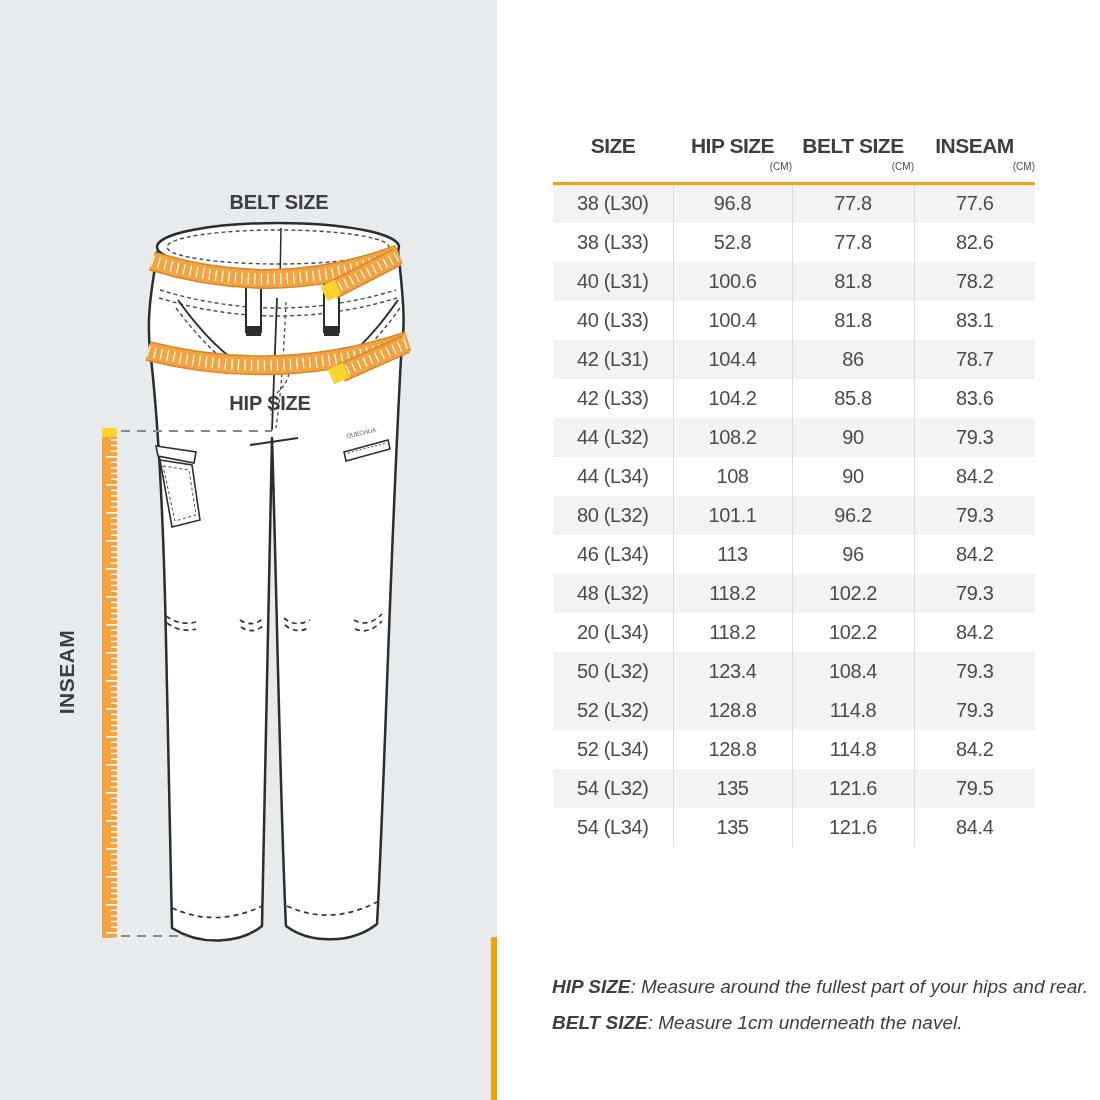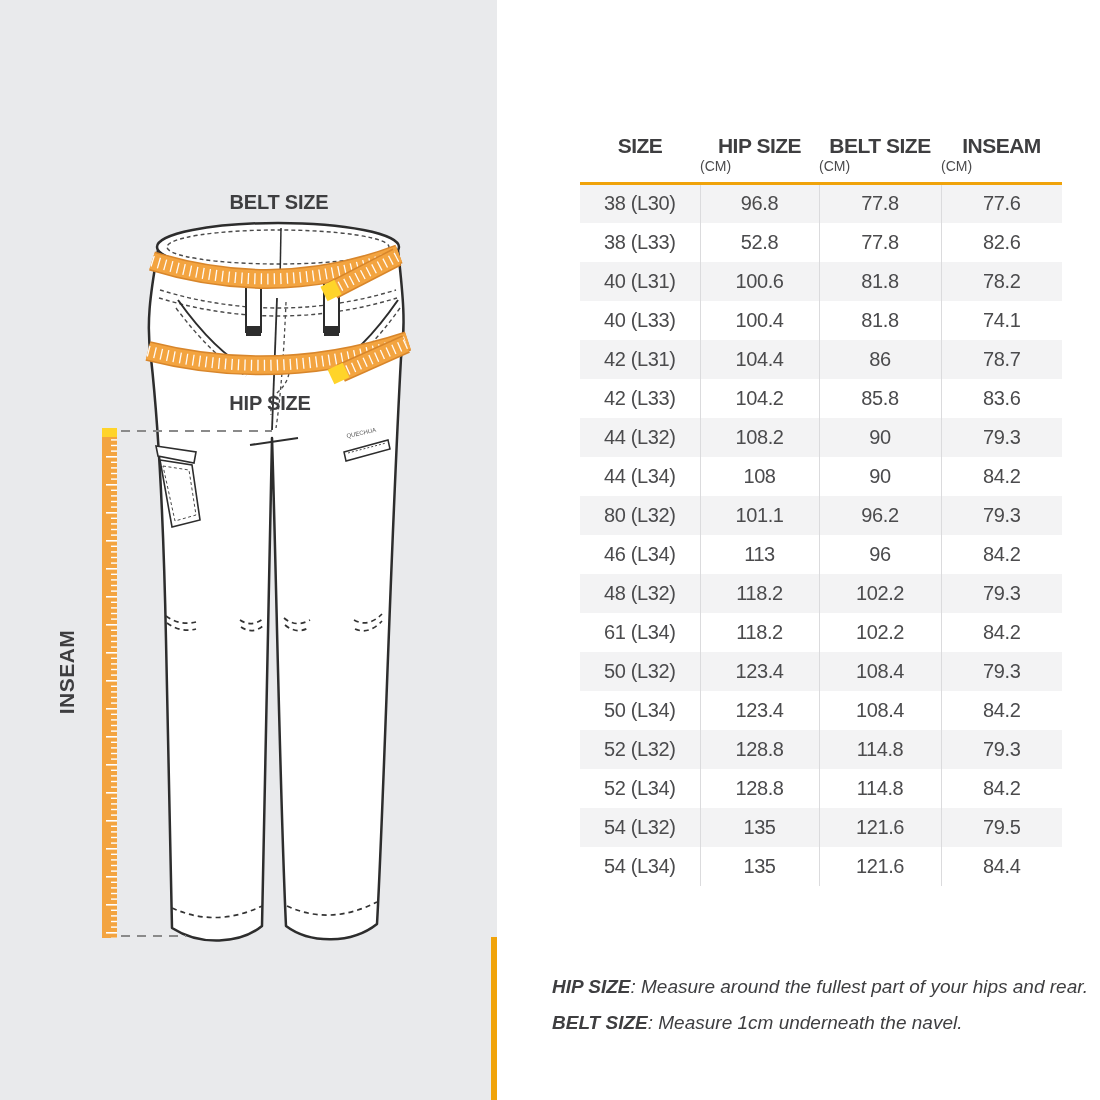--- a/index.html
+++ b/index.html
@@ -25,32 +25,32 @@
   .diagram-label{position:absolute;font-weight:bold;font-size:20px;
     letter-spacing:-0.2px;color:var(--text-dark);text-align:center;}
   .belt-label{left:179px;top:191px;width:200px;}
   .hip-label{left:170px;top:392px;width:200px;}
   .inseam-label{left:-53px;top:660px;width:240px;font-size:21px;
     letter-spacing:0.5px;transform:rotate(-90deg);}
   .accent-bar{position:absolute;left:491px;top:937px;width:6px;height:163px;
     background:var(--accent-orange);}
 
   
-  .size-table{position:absolute;left:580px;top:121px;border-collapse:collapse;
+  .size-table{position:absolute;left:553px;top:121px;border-collapse:collapse;
     table-layout:fixed;width:482px;}
   .size-table col.c0{width:120px;}
   .size-table col.c1{width:119px;}
   .size-table col.c2{width:122px;}
   .size-table col.c3{width:121px;}
   .size-table thead th{vertical-align:top;padding:13px 0 7px 0;
     border-bottom:3px solid var(--accent-orange);}
   .h-label{font-size:21px;font-weight:bold;color:var(--text-dark);
     letter-spacing:-0.5px;line-height:24px;text-align:center;}
-  .h-unit{font-size:14px;font-weight:normal;color:var(--text-body);
-    line-height:17px;text-align:left;min-height:17px;}
+  .h-unit{font-size:10px;font-weight:normal;color:var(--text-body);
+    line-height:17px;text-align:right;min-height:17px;}
   .size-table tbody td{height:39px;text-align:center;vertical-align:middle;
     font-size:20px;letter-spacing:-0.4px;color:var(--text-body);}
   .size-table tbody td + td{border-left:1px solid var(--divider);}
   .size-table tbody tr.stripe{background:var(--row-stripe);}
 
   
   .notes{position:absolute;left:552px;top:969px;color:var(--text-dark);
     font-size:19px;line-height:36px;white-space:nowrap;font-style:italic;}
   .note-label{font-weight:bold;}
 </style>
@@ -217,21 +217,21 @@
         <tr class="stripe">
           <td>40 (L31)</td>
           <td>100.6</td>
           <td>81.8</td>
           <td>78.2</td>
         </tr>
         <tr>
           <td>40 (L33)</td>
           <td>100.4</td>
           <td>81.8</td>
-          <td>74.1</td>
+          <td>83.1</td>
         </tr>
         <tr class="stripe">
           <td>42 (L31)</td>
           <td>104.4</td>
           <td>86</td>
           <td>78.7</td>
         </tr>
         <tr>
           <td>42 (L33)</td>
           <td>104.2</td>
@@ -262,36 +262,30 @@
           <td>96</td>
           <td>84.2</td>
         </tr>
         <tr class="stripe">
           <td>48 (L32)</td>
           <td>118.2</td>
           <td>102.2</td>
           <td>79.3</td>
         </tr>
         <tr>
-          <td>61 (L34)</td>
+          <td>20 (L34)</td>
           <td>118.2</td>
           <td>102.2</td>
           <td>84.2</td>
         </tr>
         <tr class="stripe">
           <td>50 (L32)</td>
           <td>123.4</td>
           <td>108.4</td>
           <td>79.3</td>
-        </tr>
-        <tr>
-          <td>50 (L34)</td>
-          <td>123.4</td>
-          <td>108.4</td>
-          <td>84.2</td>
         </tr>
         <tr class="stripe">
           <td>52 (L32)</td>
           <td>128.8</td>
           <td>114.8</td>
           <td>79.3</td>
         </tr>
         <tr>
           <td>52 (L34)</td>
           <td>128.8</td>

